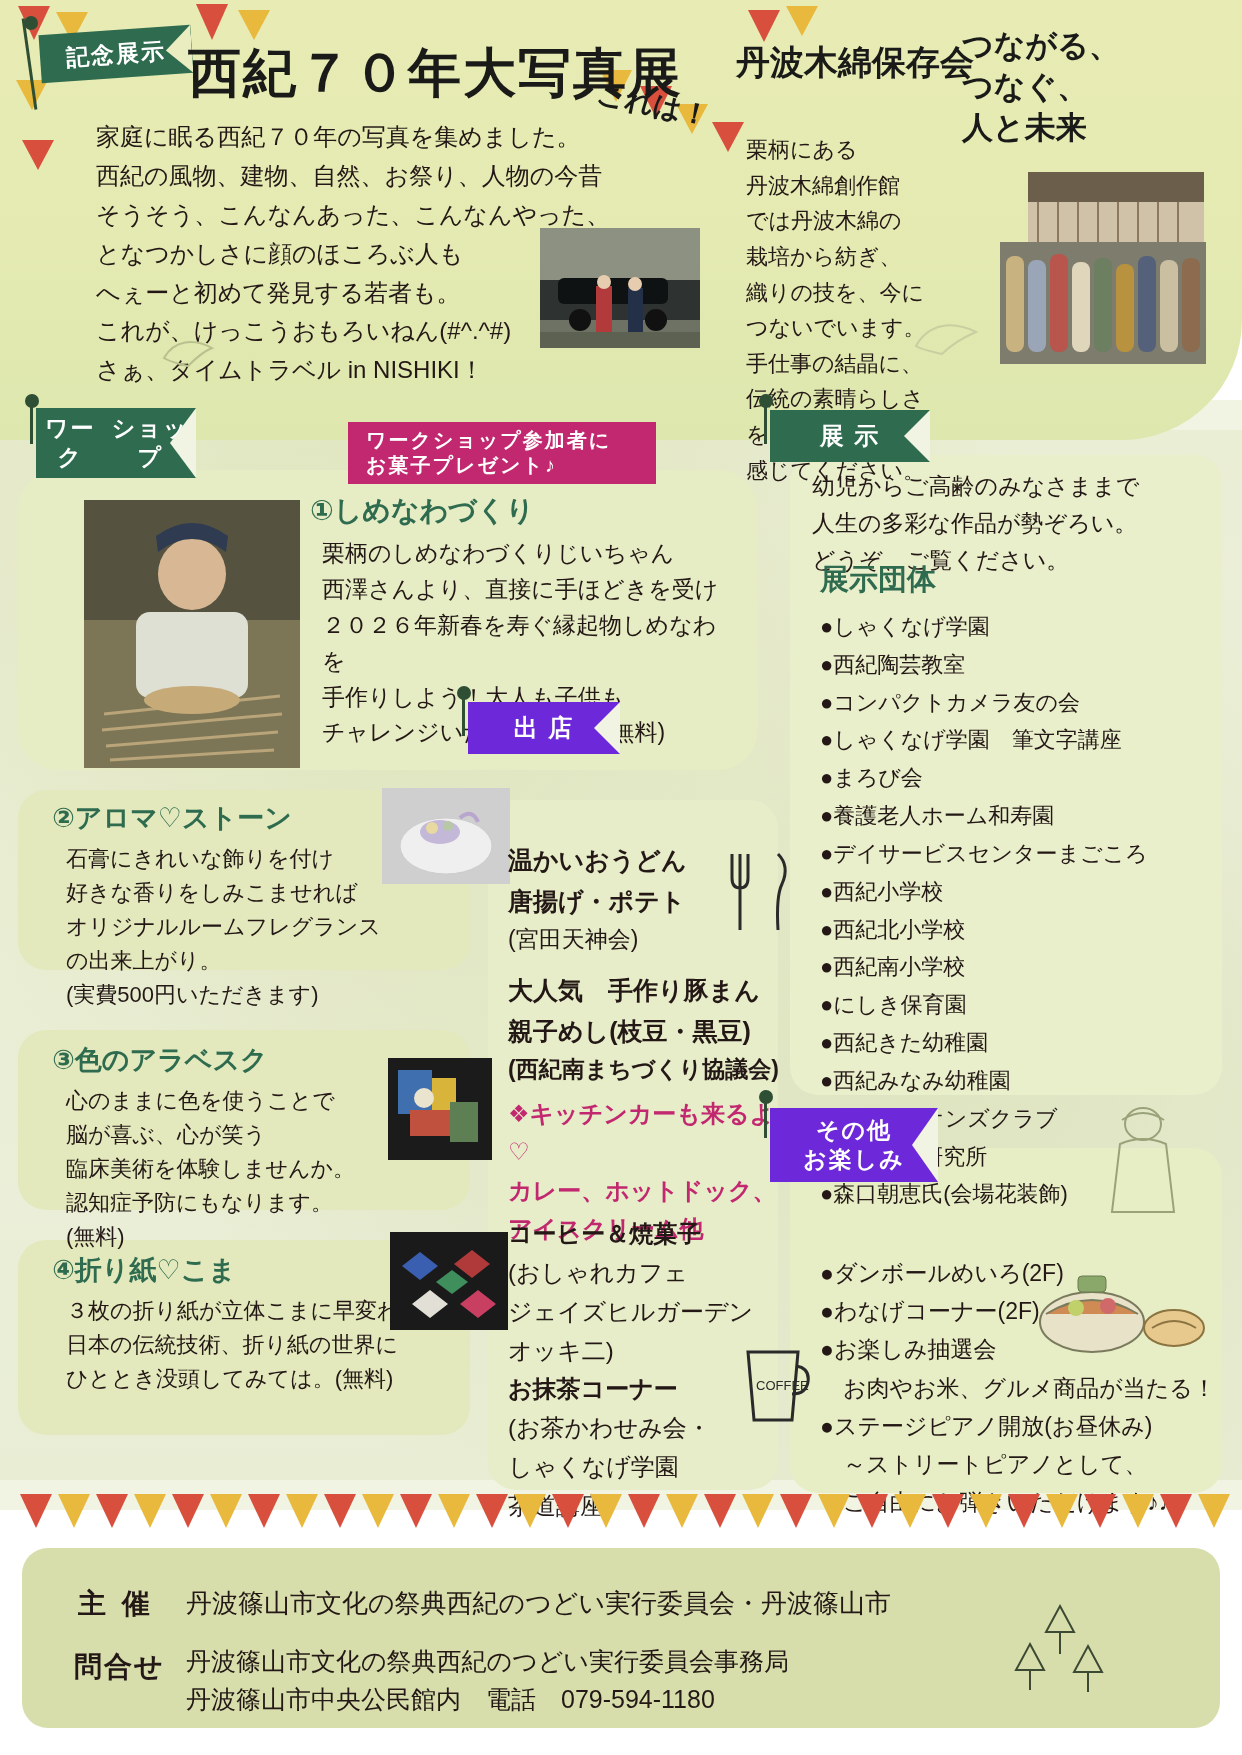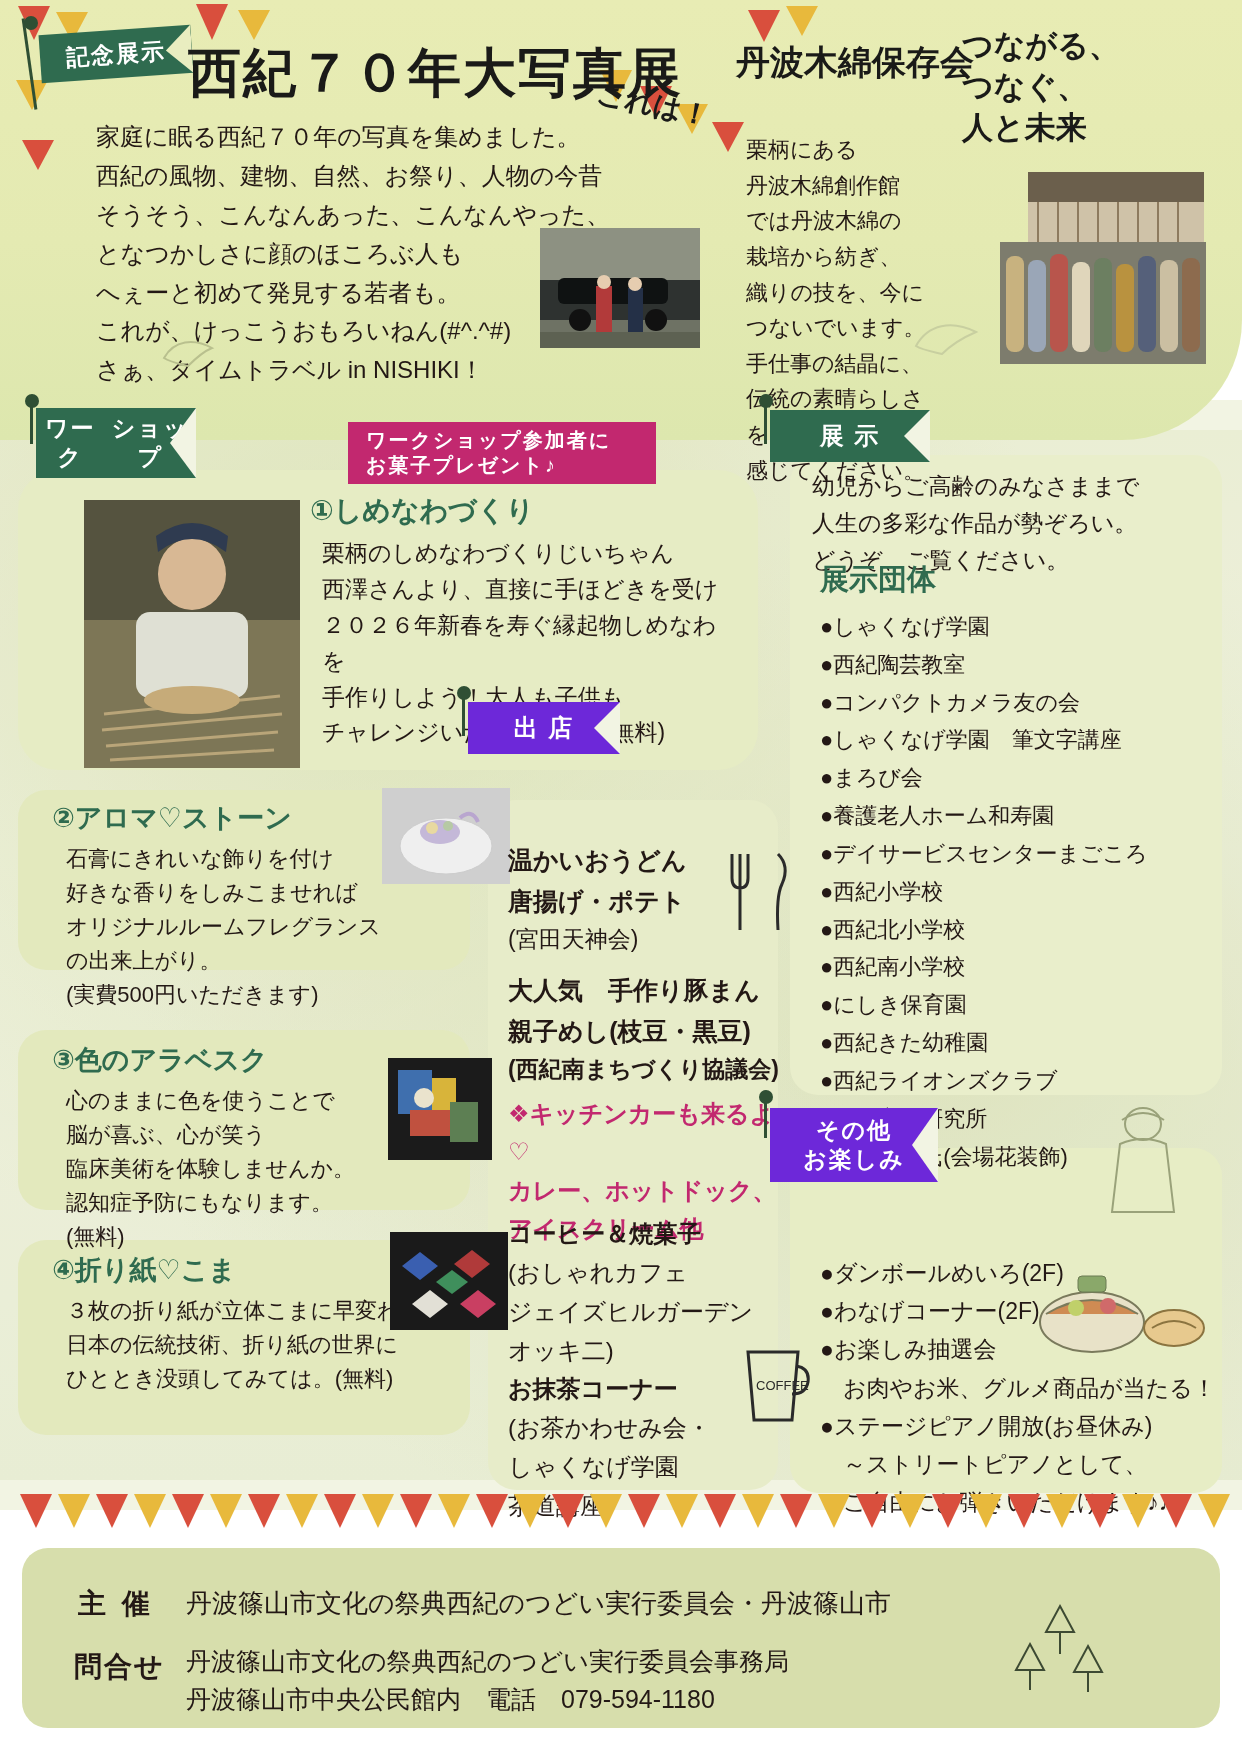--- a/index.html
+++ b/index.html
@@ -382,20 +382,21 @@
     <div>●コンパクトカメラ友の会</div>
     <div>●しゃくなげ学園　筆文字講座</div>
     <div>●まろび会</div>
     <div>●養護老人ホーム和寿園</div>
     <div>●デイサービスセンターまごころ</div>
     <div>●西紀小学校</div>
     <div>●西紀北小学校</div>
     <div>●西紀南小学校</div>
     <div>●にしき保育園</div>
     <div>●西紀きた幼稚園</div>
+    <div>●西紀みなみ幼稚園</div>
     <div>●西紀ライオンズクラブ</div>
     <div>●青山産業研究所</div>
     <div>●森口朝恵氏(会場花装飾)</div>
   </div>
 </div>
 
 <svg style="position:absolute;left:1100px;top:1098px;width:86px;height:120px;">
   <ellipse cx="43" cy="26" rx="18" ry="16" fill="none" stroke="#9aa27a" stroke-width="2"></ellipse>
   <path d="M22 22 q21 -14 42 0" fill="none" stroke="#9aa27a" stroke-width="2"></path>
   <path d="M20 46 q23 -10 46 0 l8 68 l-62 0 Z" fill="none" stroke="#9aa27a" stroke-width="2"></path>

